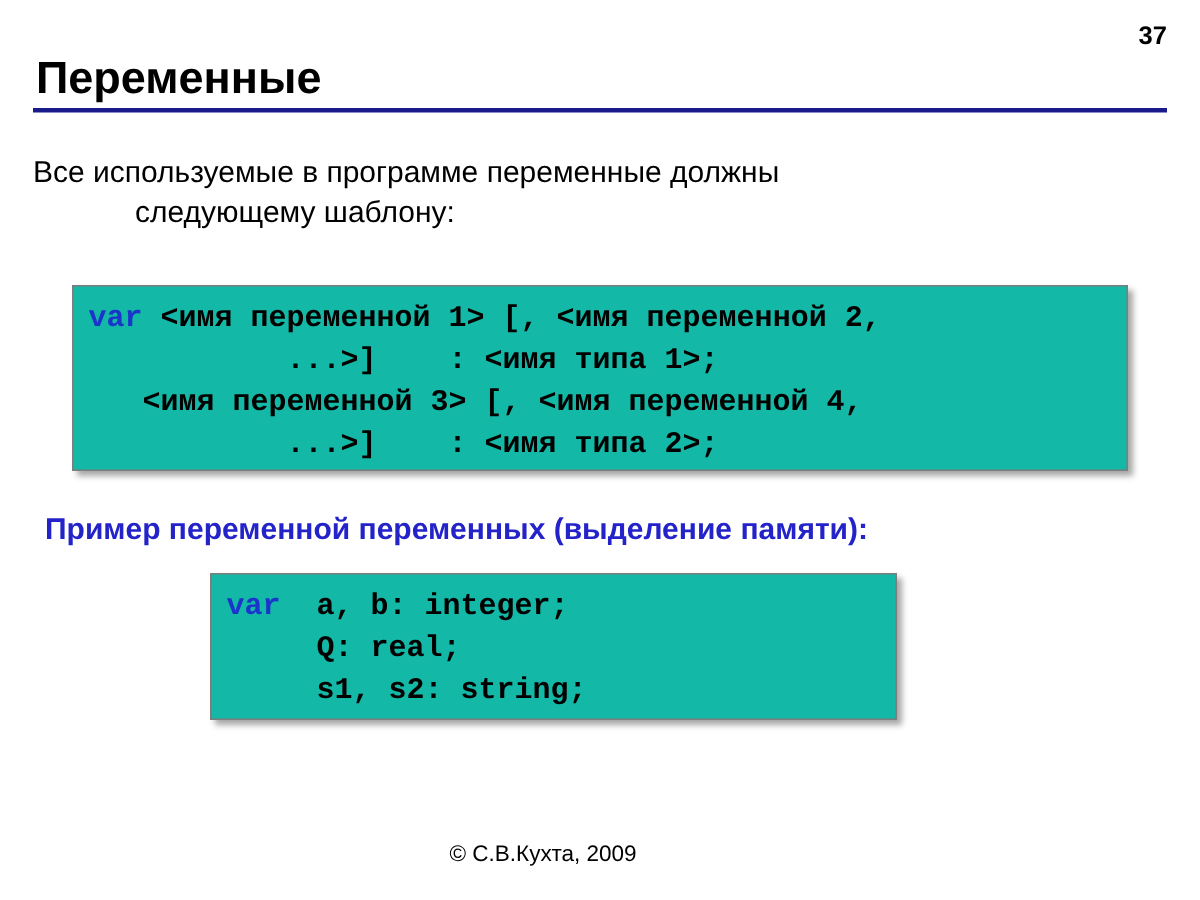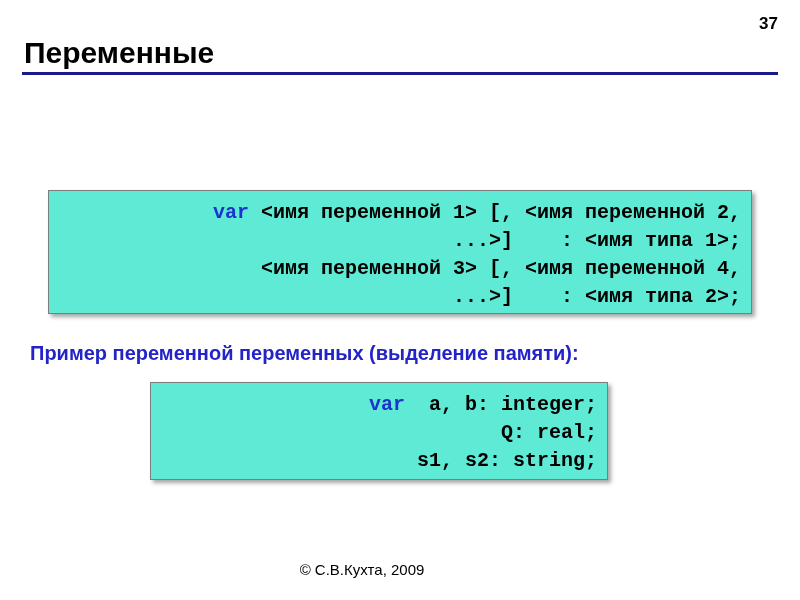--- a/index.html
+++ b/index.html
@@ -1,15 +1,15 @@
 <!DOCTYPE html>
 <html><head>
 <meta charset="utf-8">
 <style>
-  * { margin: 0; padding: 0; box-sizing: border-box; text-align: right; }
+  * { margin: 0; padding: 0; box-sizing: border-box; }
   body {
     width: 800px;
     height: 600px;
     background: #ffffff;
     font-family: Arial, Helvetica, sans-serif;
     position: relative;
     overflow: hidden;
   }
   .page-number {
     position: absolute;
@@ -43,21 +43,21 @@
     font-size: 20px;
     color: #000;
     line-height: 1.35;
   }
   .intro .line1 { display: block; }
   .intro .line2 { display: block; padding-left: 68px; }
   .intro .line3 { display: block; padding-left: 68px; }
   .kw-var { color: #1a34cc; font-style: italic; font-weight: bold; }
   .code-box {
     position: absolute;
-    background: #5eead4;
+    background: #14b8a6;
     border: 1px solid #7d7d7d;
     box-shadow: 3px 3px 4px rgba(0,0,0,0.35);
     font-family: "Courier New", monospace;
     font-weight: bold;
     font-size: 20px;
     color: #000;
     line-height: 1.4;
     padding: 8px 10px;
     white-space: pre;
   }
@@ -71,21 +71,21 @@
   .subtitle {
     position: absolute;
     top: 342px;
     left: 30px;
     font-size: 20px;
     font-weight: bold;
     color: #2323c9;
   }
   .box2 {
     top: 382px;
-    left: 150px;
+    left: 140px;
     width: 458px;
     height: 98px;
   }
   .footer {
     position: absolute;
     bottom: 22px;
     left: 0;
     width: 724px;
     text-align: center;
     font-size: 15px;
@@ -94,20 +94,22 @@
 </style>
 </head>
 <body>
 
 <div class="page-number">37</div>
 
 <div class="title">Переменные</div>
 <div class="title-rule"></div>
 
 <div class="intro">
+  <span class="line1">Все используемые в программе переменные должны</span>
+  <span class="line3">следующему шаблону:</span>
 </div>
 
 <div class="code-box box1"><span class="kw">var</span><span> &lt;имя переменной 1&gt; [, &lt;имя переменной 2,</span>
 <span>           ...&gt;]    : &lt;имя типа 1&gt;;</span>
 <span>   &lt;имя переменной 3&gt; [, &lt;имя переменной 4,</span>
 <span>           ...&gt;]    : &lt;имя типа 2&gt;;</span></div>
 
 <div class="subtitle">Пример переменной переменных (выделение памяти):</div>
 
 <div class="code-box box2"><span class="kw">var</span><span>  a, b: integer;</span>

